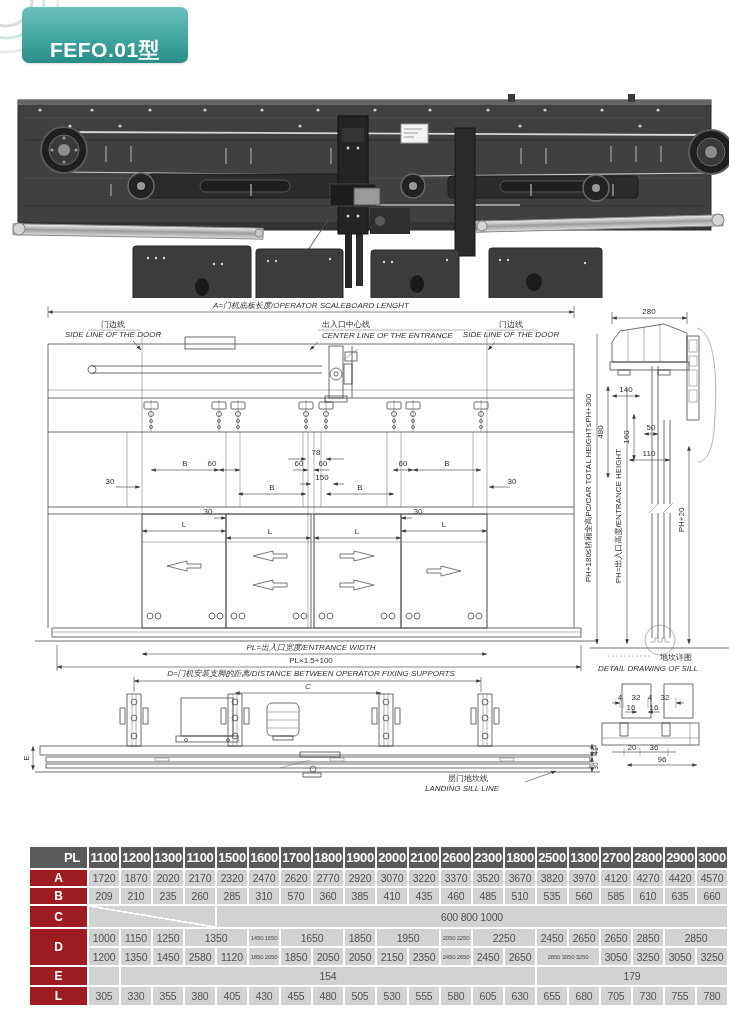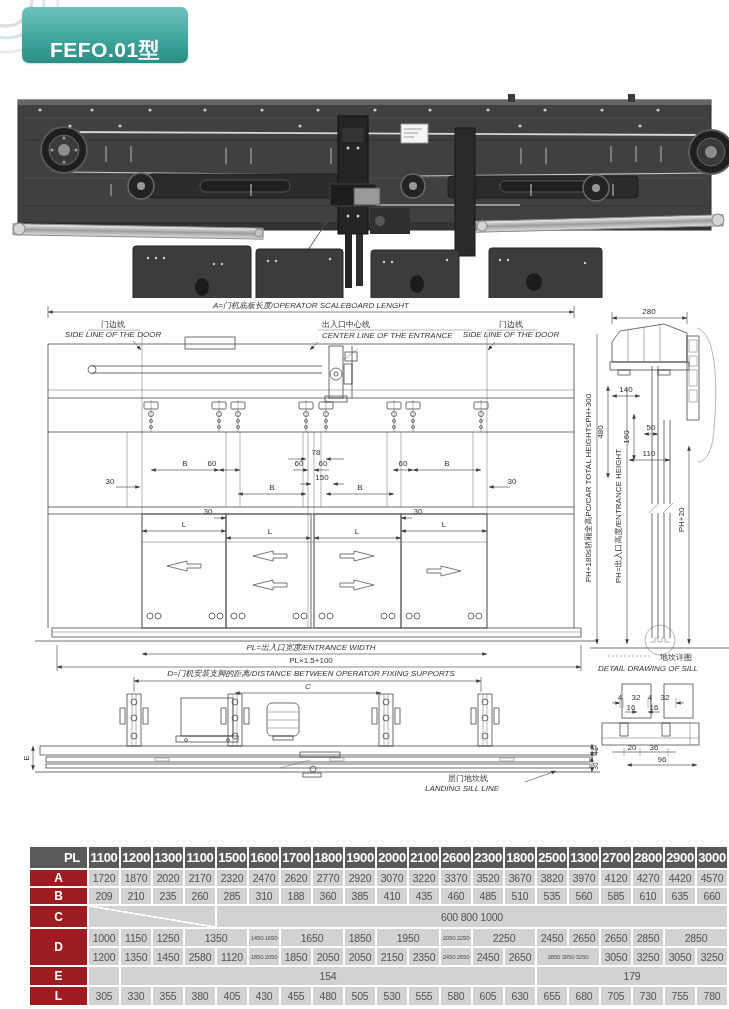--- a/index.html
+++ b/index.html
@@ -654,21 +654,21 @@
           <td class="cell">4570</td>
         </tr>
         <tr class="r-b">
           <td class="lbl">B</td>
           <td class="cell">209</td>
           <td class="cell">210</td>
           <td class="cell">235</td>
           <td class="cell">260</td>
           <td class="cell">285</td>
           <td class="cell">310</td>
-          <td class="cell">188</td>
+          <td class="cell">570</td>
           <td class="cell">360</td>
           <td class="cell">385</td>
           <td class="cell">410</td>
           <td class="cell">435</td>
           <td class="cell">460</td>
           <td class="cell">485</td>
           <td class="cell">510</td>
           <td class="cell">535</td>
           <td class="cell">560</td>
           <td class="cell">585</td>

